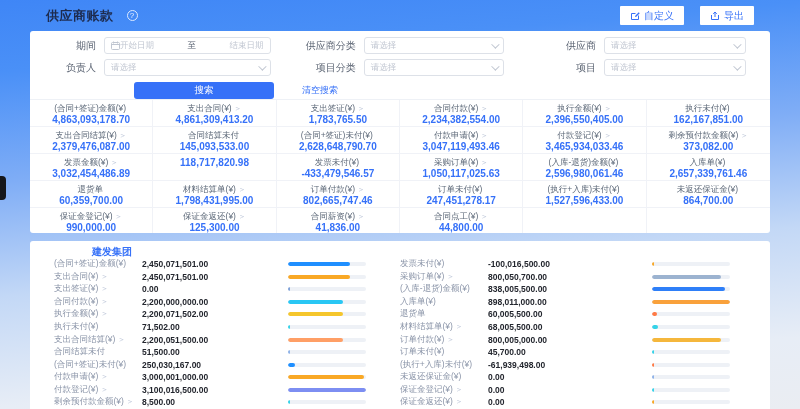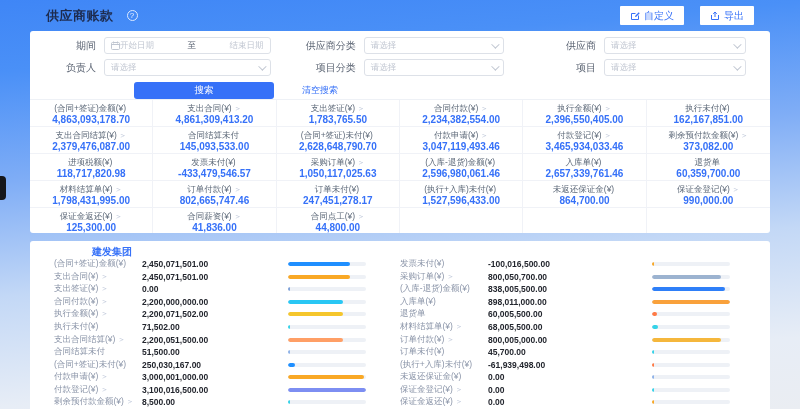--- a/index.html
+++ b/index.html
@@ -174,21 +174,24 @@
         </div>
       <div class="card">
           <div class="cl"><span>付款登记(¥)</span><span class="arr">＞</span></div>
           <div class="cv">3,465,934,033.46</div>
         </div>
       <div class="card">
           <div class="cl"><span>剩余预付款金额(¥)</span><span class="arr">＞</span></div>
           <div class="cv">373,082.00</div>
         </div>
       <div class="card">
-          <div class="cl"><span>进项税额(¥)</span><span class="arr"></span></div>
+          <div class="cl"><span>发票金额(¥)</span><span class="arr">＞</span></div>
+          <div class="cv">3,032,454,486.89</div>
+        </div>
+      <div class="card">
           <div class="cv">118,717,820.98</div>
         </div>
       <div class="card">
           <div class="cl"><span>发票未付(¥)</span><span class="arr"></span></div>
           <div class="cv">-433,479,546.57</div>
         </div>
       <div class="card">
           <div class="cl"><span>采购订单(¥)</span><span class="arr">＞</span></div>
           <div class="cv">1,050,117,025.63</div>
         </div>

